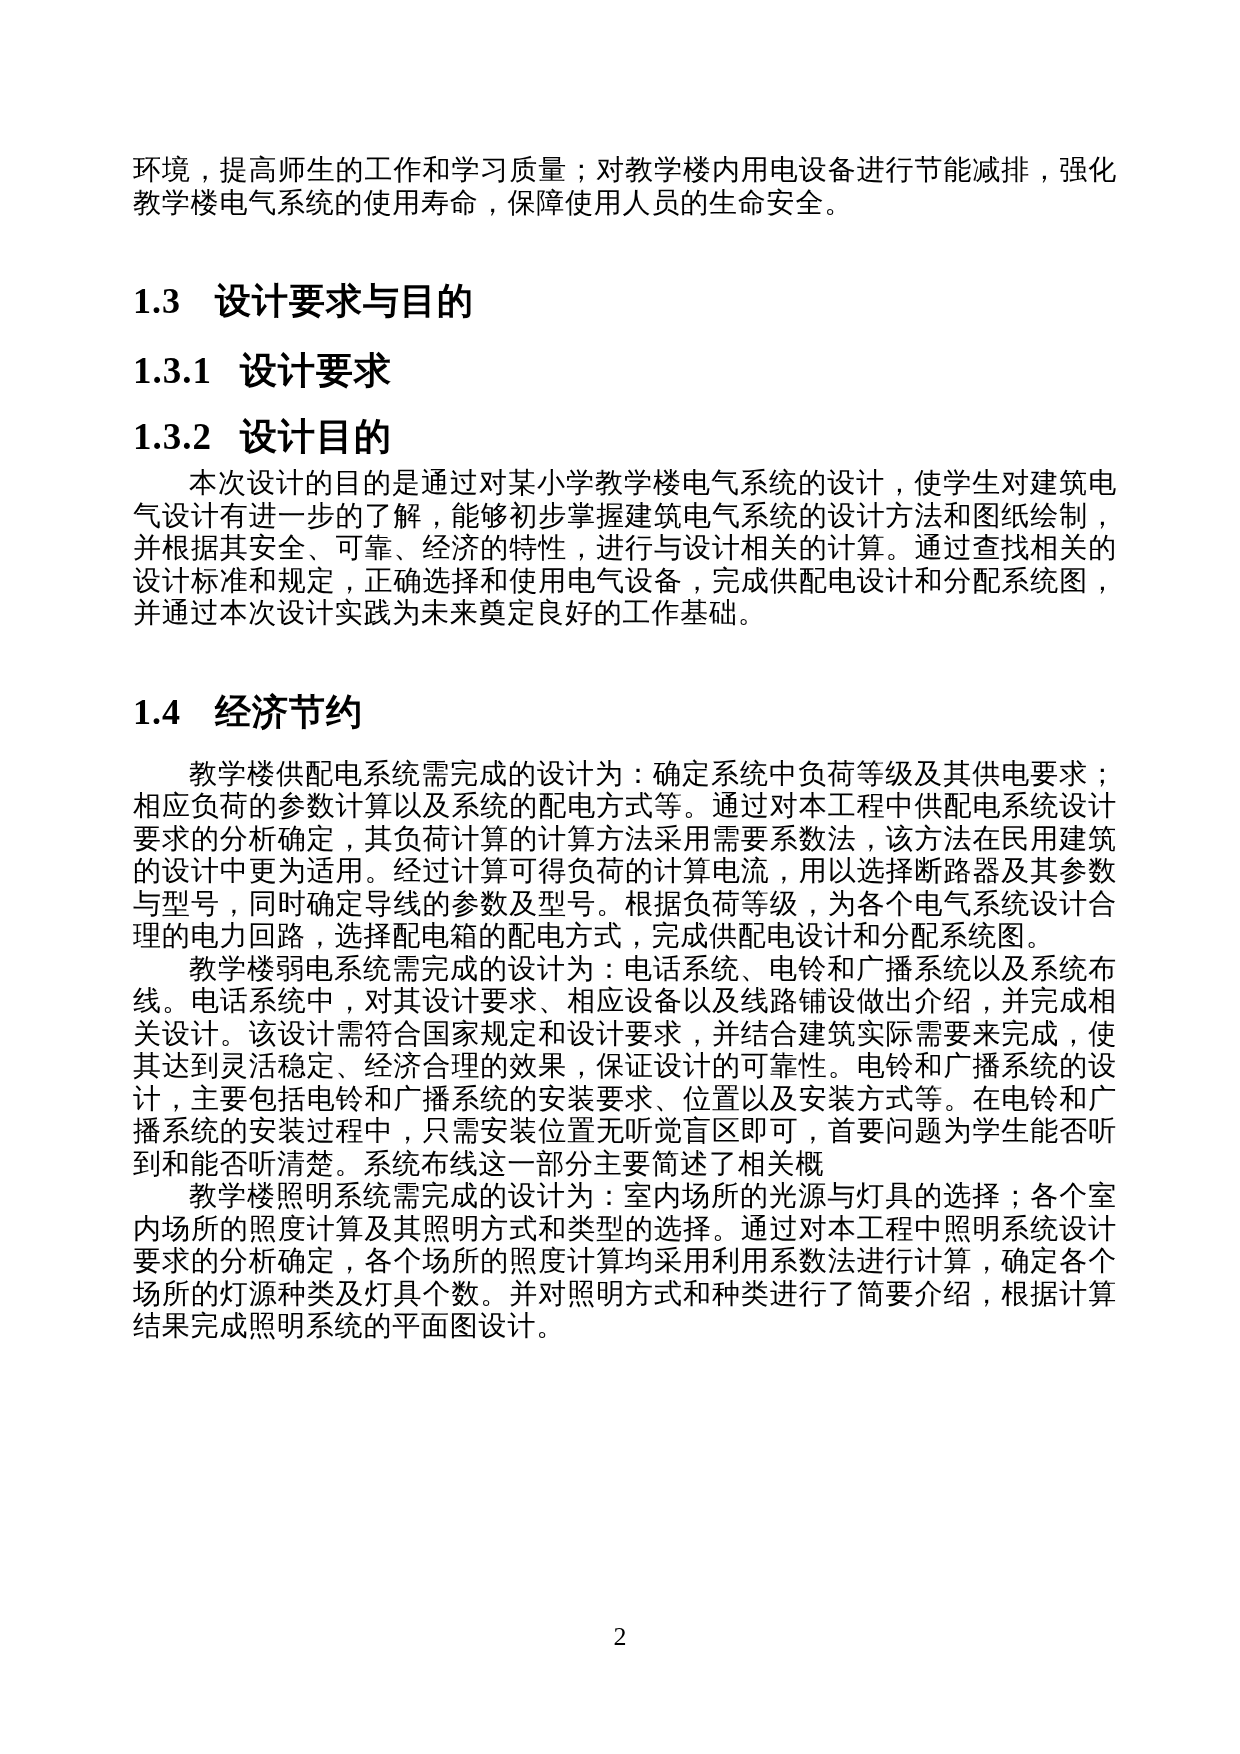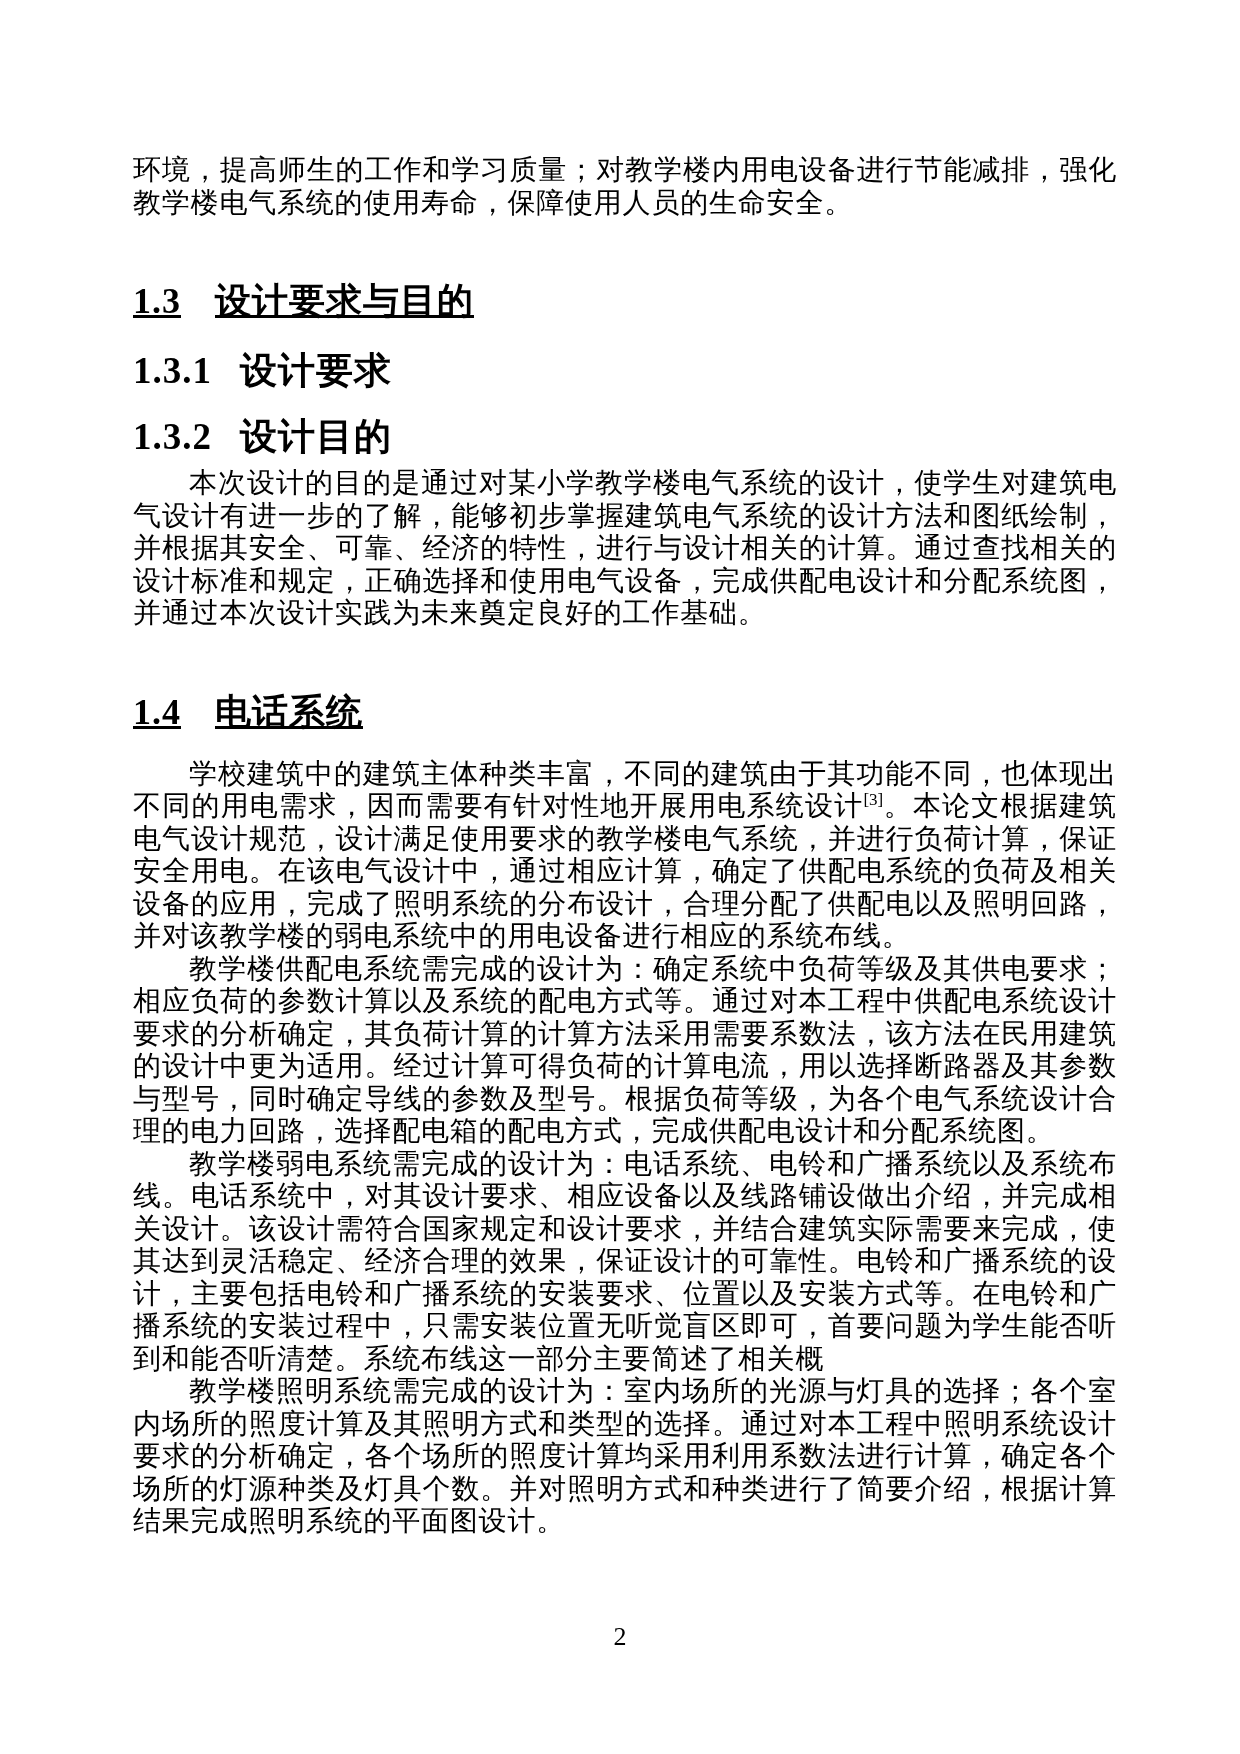--- a/index.html
+++ b/index.html
@@ -31,21 +31,20 @@
   p.no-indent {
     text-indent: 0;
   }
   h2.h2 {
     margin: 60px 0 24px 0;
     font-family: "Liberation Sans", "DejaVu Sans", sans-serif;
     font-weight: bold;
     font-size: 36px;
     line-height: 44px;
     letter-spacing: 1px;
-    text-decoration: underline;
   }
   h3.h3 {
     margin: 30px 0 12px 0;
     font-family: "Liberation Sans", "DejaVu Sans", sans-serif;
     font-weight: bold;
     font-size: 37px;
     line-height: 36px;
     letter-spacing: 1px;
   }
   .h-num {
@@ -81,23 +80,22 @@
 
     <h2 class="h2"><span class="h-num">1.3</span><span class="h-title">设计要求与目的</span></h2>
 
     <h3 class="h3"><span class="h-num">1.3.1</span><span class="h-title">设计要求</span></h3>
 
 
     <h3 class="h3"><span class="h-num">1.3.2</span><span class="h-title">设计目的</span></h3>
 
     <p class="body">本次设计的目的是通过对某小学教学楼电气系统的设计，使学生对建筑电气设计有进一步的了解，能够初步掌握建筑电气系统的设计方法和图纸绘制，并根据其安全、可靠、经济的特性，进行与设计相关的计算。通过查找相关的设计标准和规定，正确选择和使用电气设备，完成供配电设计和分配系统图，并通过本次设计实践为未来奠定良好的工作基础。</p>
 
-    <h2 class="h2"><span class="h-num">1.4</span><span class="h-title">电话系统</span></h2>
+    <h2 class="h2"><span class="h-num">1.4</span><span class="h-title">经济节约</span></h2>
 
-    <p class="body"><span>学校建筑中的建筑主体种类丰富，不同的建筑由于其功能不同，也体现出不同的用电需求，因而需要有针对性地开展用电系统设计</span><sup class="ref">[3]</sup><span>。本论文根据建筑电气设计规范，设计满足使用要求的教学楼电气系统，并进行负荷计算，保证安全用电。在该电气设计中，通过相应计算，确定了供配电系统的负荷及相关设备的应用，完成了照明系统的分布设计，合理分配了供配电以及照明回路，并对该教学楼的弱电系统中的用电设备进行相应的系统布线。</span></p>
 
     <p class="body">教学楼供配电系统需完成的设计为：确定系统中负荷等级及其供电要求；相应负荷的参数计算以及系统的配电方式等。通过对本工程中供配电系统设计要求的分析确定，其负荷计算的计算方法采用需要系数法，该方法在民用建筑的设计中更为适用。经过计算可得负荷的计算电流，用以选择断路器及其参数与型号，同时确定导线的参数及型号。根据负荷等级，为各个电气系统设计合理的电力回路，选择配电箱的配电方式，完成供配电设计和分配系统图。</p>
 
     <p class="body">教学楼弱电系统需完成的设计为：电话系统、电铃和广播系统以及系统布线。电话系统中，对其设计要求、相应设备以及线路铺设做出介绍，并完成相关设计。该设计需符合国家规定和设计要求，并结合建筑实际需要来完成，使其达到灵活稳定、经济合理的效果，保证设计的可靠性。电铃和广播系统的设计，主要包括电铃和广播系统的安装要求、位置以及安装方式等。在电铃和广播系统的安装过程中，只需安装位置无听觉盲区即可，首要问题为学生能否听到和能否听清楚。系统布线这一部分主要简述了相关概</p>
 
     <p class="body">教学楼照明系统需完成的设计为：室内场所的光源与灯具的选择；各个室内场所的照度计算及其照明方式和类型的选择。通过对本工程中照明系统设计要求的分析确定，各个场所的照度计算均采用利用系数法进行计算，确定各个场所的灯源种类及灯具个数。并对照明方式和种类进行了简要介绍，根据计算结果完成照明系统的平面图设计。</p>
 
   </main>
 
   <div class="page-number">2</div>

